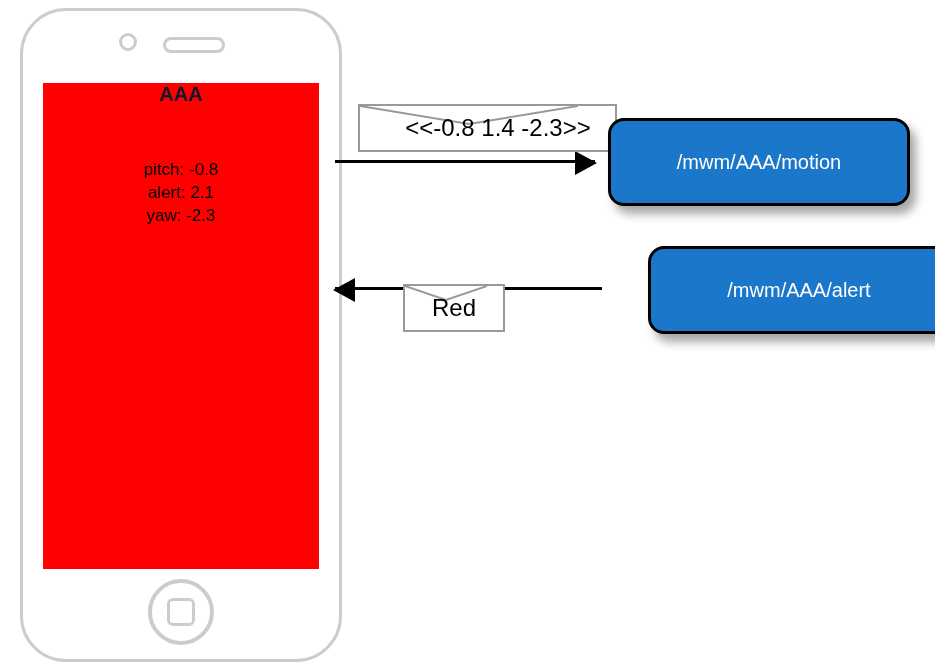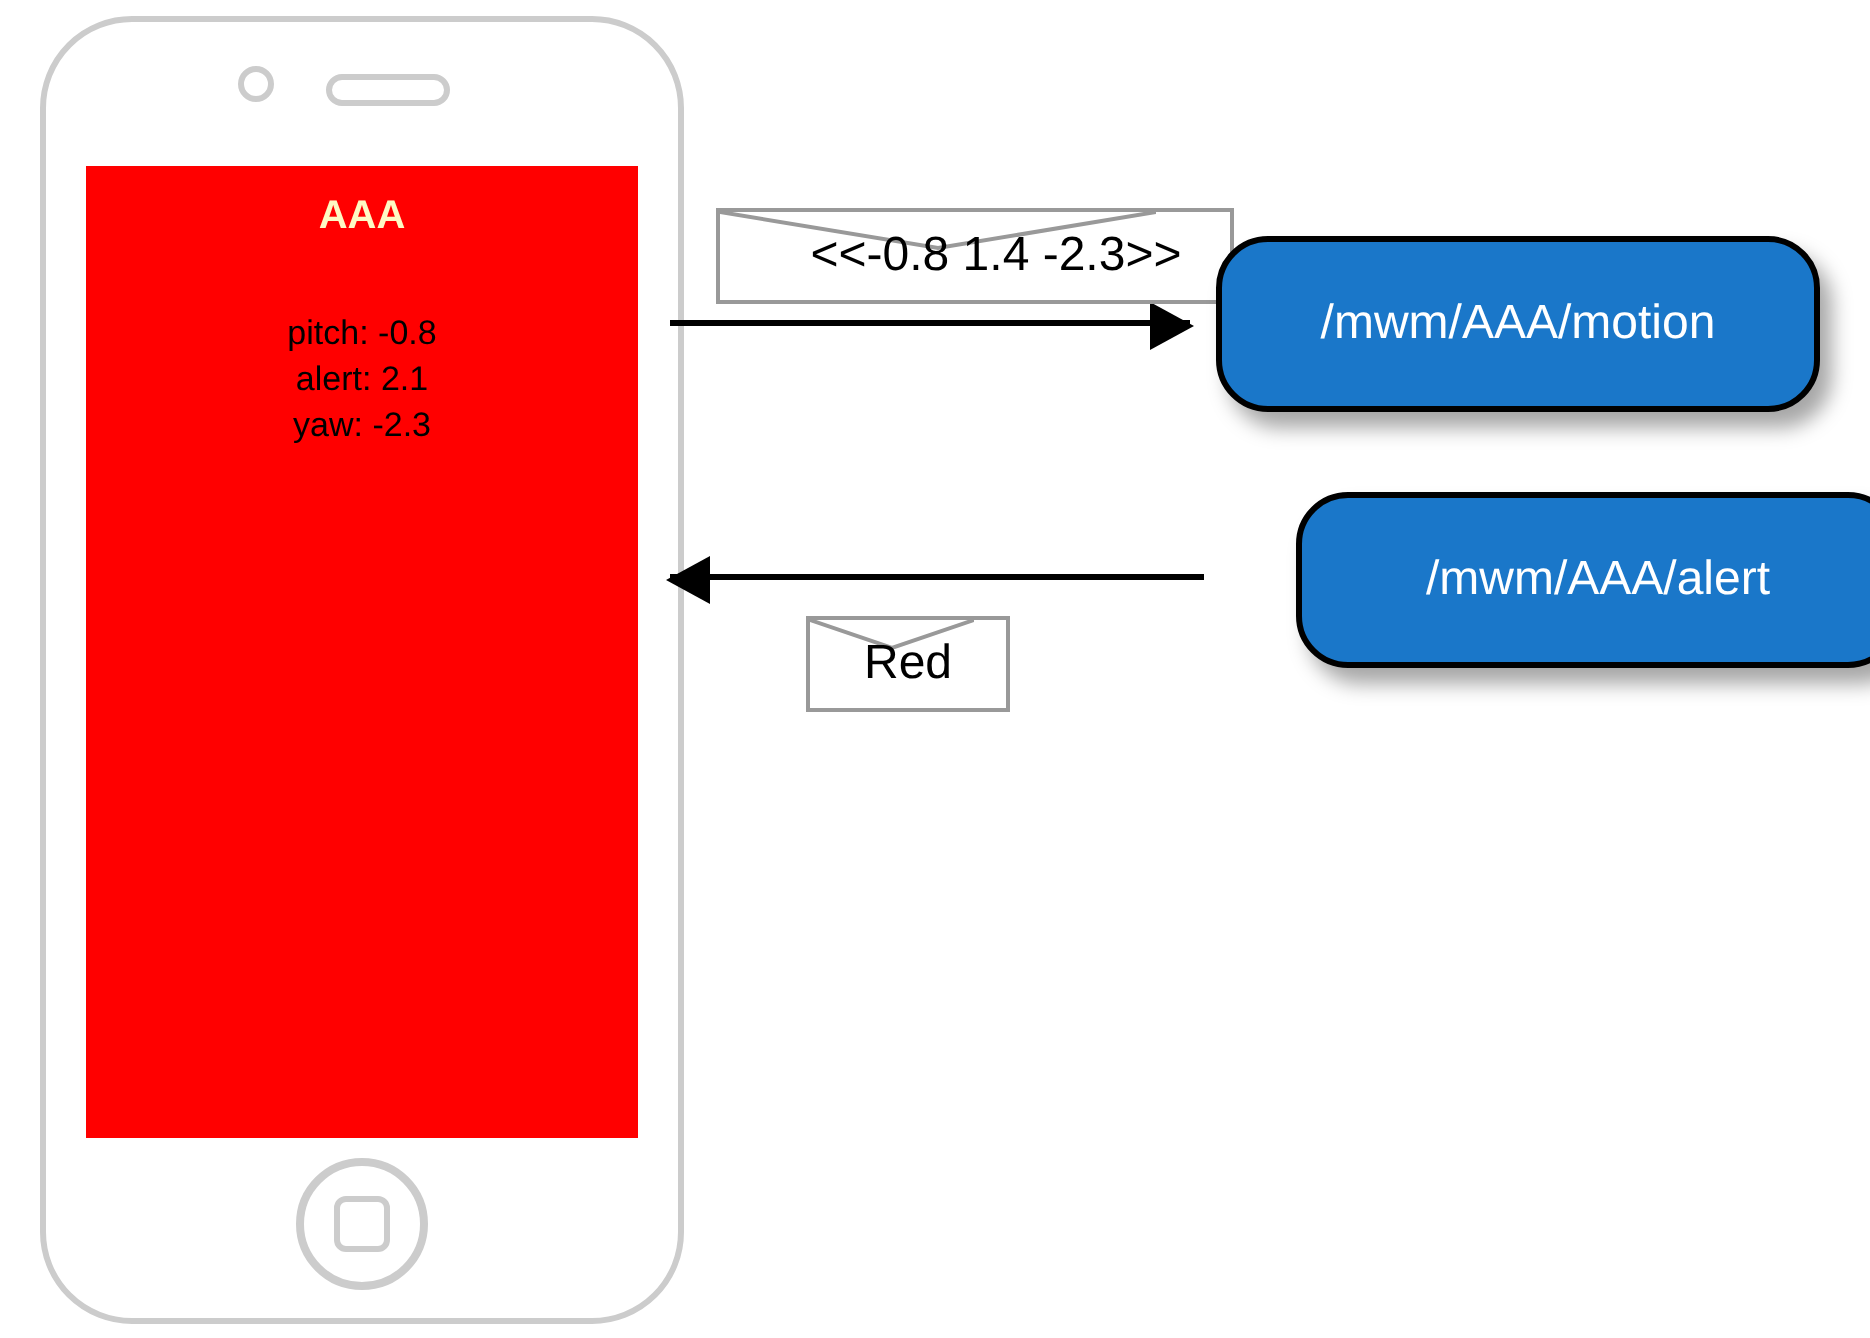--- a/index.html
+++ b/index.html
@@ -4,33 +4,33 @@
 <style>
   html,body{margin:0;padding:0;background:#fff;font-family:"Myriad Pro","Segoe UI",Helvetica,Arial,sans-serif;}
   .stage{position:relative;width:935px;height:669px;}
   
   .phone{position:absolute;left:20px;top:8px;width:316px;height:648px;border:3px solid #ccc;border-radius:46px;background:#fff;}
   .camera{position:absolute;top:22px;left:50%;transform:translateX(-62px);width:12px;height:12px;border:3px solid #ccc;border-radius:50%;}
   .speaker{position:absolute;top:26px;left:50%;transform:translateX(-18px);width:56px;height:10px;border:3px solid #ccc;border-radius:8px;}
   .homebtn{position:absolute;bottom:14px;left:50%;transform:translateX(-50%);width:58px;height:58px;border:4px solid #ccc;border-radius:50%;display:flex;align-items:center;justify-content:center;}
   .homebtn .sq{width:22px;height:22px;border:3px solid #ccc;border-radius:6px;}
   .screen{position:absolute;left:20px;right:20px;top:72px;bottom:90px;background:#FF0000;}
-  .screen .title{text-align:center;font-weight:700;color:#fef9c3;font-size:20px;margin-top:14px;}
-  .screen .vals{text-align:center;color:#000;font-size:17px;margin-top:36px;line-height:1.35;font-weight:500;}
+  .screen .title{text-align:center;font-weight:700;color:#0f172a;font-size:20px;}
+  .screen .vals{text-align:center;color:#000;font-size:17px;margin-top:53px;line-height:1.35;font-weight:500;}
   
   .arrow{position:absolute;height:0;border-top:3px solid #000;}
   .arrow.right::after{content:"";position:absolute;right:-2px;top:-12px;border-top:12px solid transparent;border-bottom:12px solid transparent;border-left:22px solid #000;}
   .arrow.left::after{content:"";position:absolute;left:-2px;top:-12px;border-top:12px solid transparent;border-bottom:12px solid transparent;border-right:22px solid #000;}
   
   .envelope{position:absolute;border:2px solid #999;background:#fff;display:flex;align-items:center;justify-content:center;font-size:24px;color:#000;padding:0 8px;}
   .envelope .flap{position:absolute;left:0;right:0;top:0;}
   .envelope .flap svg{display:block;}
   .envelope .txt{position:relative;z-index:2;font-weight:400;white-space:nowrap;}
   
-  .topic{position:absolute;width:296px;height:82px;background:#1a77c9;border:3px solid #000;border-radius:26px;color:#fff;font-size:24px;display:flex;align-items:center;justify-content:center;box-shadow:6px 8px 10px rgba(0,0,0,0.35);}
+  .topic{position:absolute;width:296px;height:82px;background:#1a77c9;border:3px solid #000;border-radius:16px;color:#fff;font-size:20px;display:flex;align-items:center;justify-content:center;box-shadow:6px 8px 10px rgba(0,0,0,0.35);}
 </style>
 </head>
 <body>
 
 <div class="stage">
 
   <div class="phone">
     <div class="camera"></div>
     <div class="speaker"></div>
     <div class="screen">
@@ -65,21 +65,21 @@
     </div>
     <span class="txt">&lt;&lt;-0.8 1.4 -2.3&gt;&gt;</span>
   </div>
 
   <div class="topic" style="left:608px;top:118px;">
     <span>/mwm/AAA/motion</span>
   </div>
 
   <div class="arrow left" style="left:335px;top:287px;width:267px;"></div>
 
-  <div class="envelope" style="left:403px;top:308px;width:82px;height:44px;">
+  <div class="envelope" style="left:403px;top:284px;width:82px;height:44px;">
     <div class="flap">
       <svg width="82" height="16" viewBox="0 0 82 16">
           <path d="M0 0 L41 14 L82 0" fill="none" stroke="#999" stroke-width="2"></path>
         </svg>
     </div>
     <span class="txt">Red</span>
   </div>
 
   <div class="topic" style="left:608px;top:246px;margin-left:40px;">
     <span>/mwm/AAA/alert</span>

